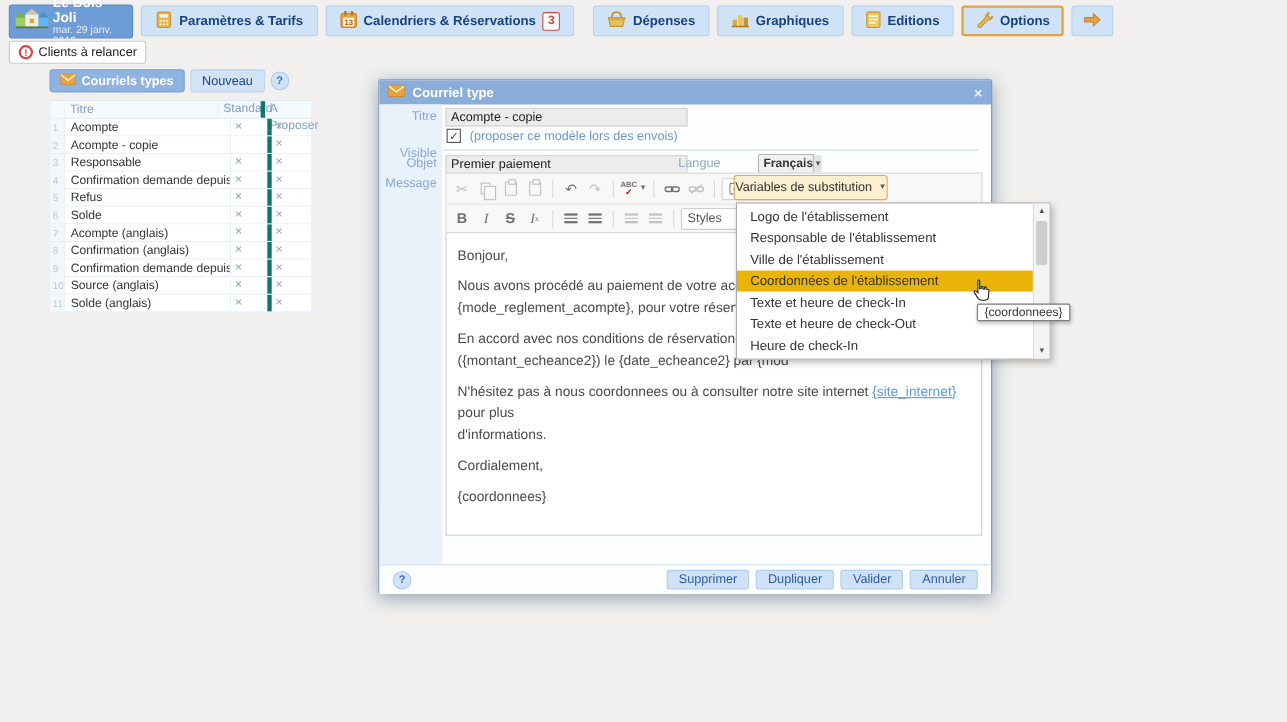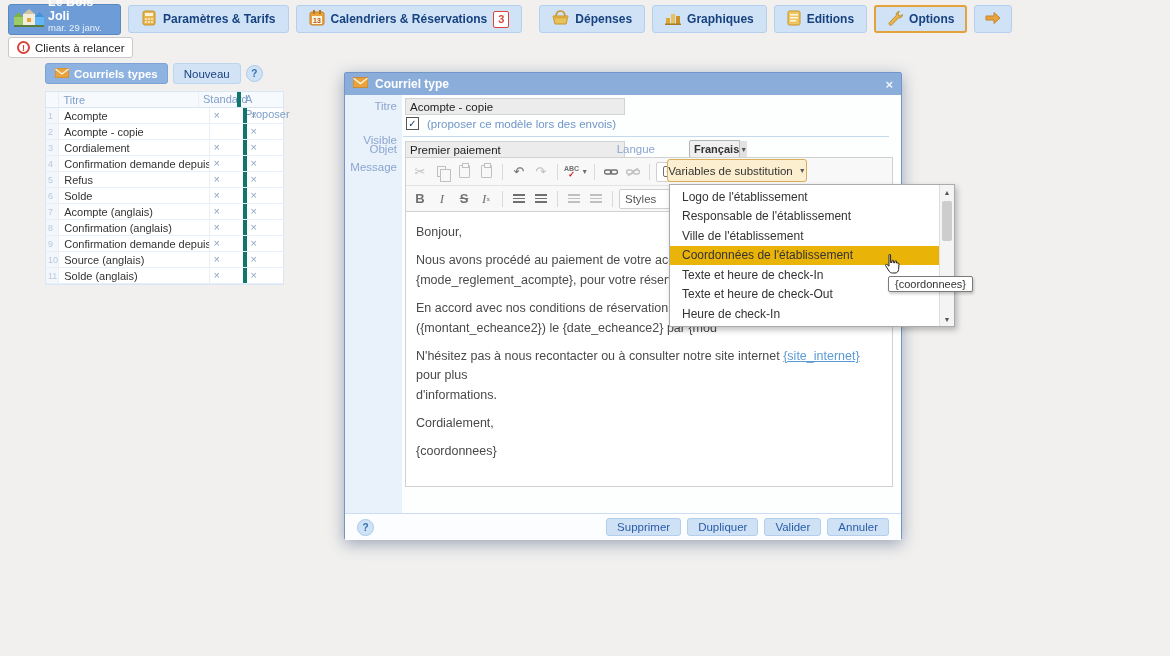--- a/index.html
+++ b/index.html
@@ -295,21 +295,21 @@
         <span class="c-prop">×</span>
       </div>
         <div class="trow">
         <span class="c-num">2</span>
         <span class="c-titre">Acompte - copie</span>
         <span class="c-std"></span>
         <span class="c-prop">×</span>
       </div>
         <div class="trow">
         <span class="c-num">3</span>
-        <span class="c-titre">Cordialement</span>
+        <span class="c-titre">Responsable</span>
         <span class="c-std">×</span>
         <span class="c-prop">×</span>
       </div>
         <div class="trow">
         <span class="c-num">4</span>
         <span class="c-titre">Confirmation demande depuis site</span>
         <span class="c-std">×</span>
         <span class="c-prop">×</span>
       </div>
         <div class="trow">
@@ -480,21 +480,21 @@
         </span>
         <span class="combo stub"></span>
       </div>
     </div>
     <div class="ebody">
       <p>Bonjour,</p>
       <p>Nous avons procédé au paiement de votre acompte d'
 {mode_reglement_acompte}, pour votre réservation réf</p>
       <p>En accord avec nos conditions de réservation, nous p
 ({montant_echeance2}) le {date_echeance2} par {mod</p>
-      <p><span>N'hésitez pas à nous recontacter ou à consulter notre site internet </span><span class="elink">{site_internet}</span><span> pour plus
+      <p><span>N'hésitez pas à nous coordonnees ou à consulter notre site internet </span><span class="elink">{site_internet}</span><span> pour plus
 d'informations.</span></p>
       <p>Cordialement,</p>
       <p>{coordonnees}</p>
     </div>
   </div>
 
   <div class="varbtn">
     <span>Variables de substitution</span>
     <span class="car">▼</span>
   </div>

